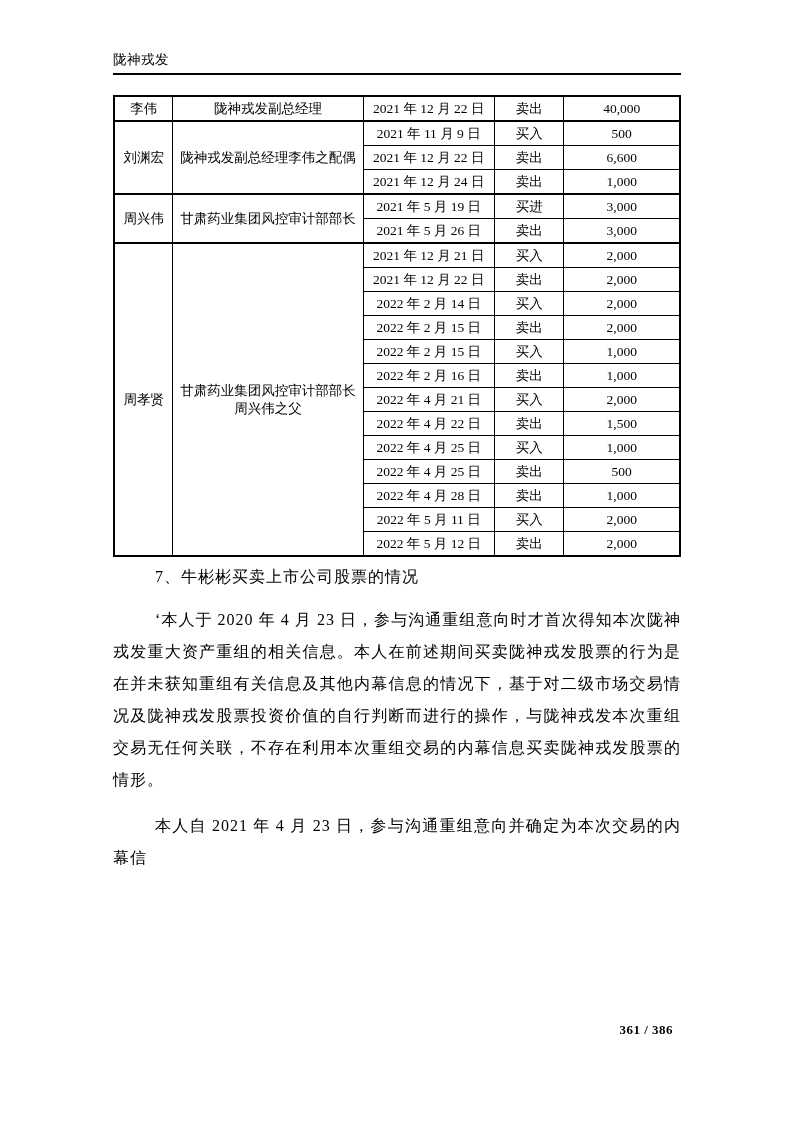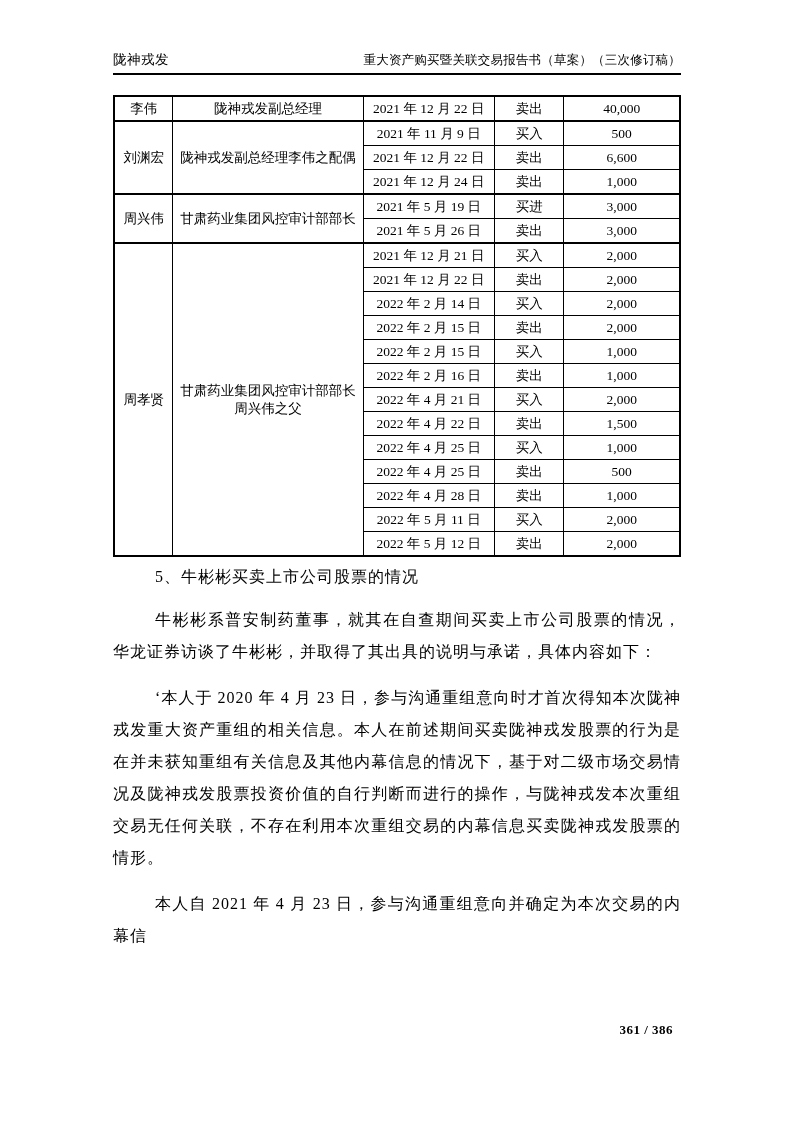--- a/index.html
+++ b/index.html
@@ -67,21 +67,20 @@
     letter-spacing:0.5px;
   }
 </style>
 </head>
 <body>
 
 <div class="page">
 
   <div class="doc-header">
     <span class="hl">陇神戎发</span>
-    <span class="hr">重大资产购买暨关联交易报告书（草案）（三次修订稿）</span>
   </div>
 
   <table class="trades">
     <colgroup>
       <col style="width:10.4%">
       <col style="width:33.6%">
       <col style="width:23.2%">
       <col style="width:12.3%">
       <col style="width:20.5%">
     </colgroup>
@@ -187,21 +186,20 @@
         </tr>
         <tr>
           <td class="date">2022 年 5 月 12 日</td>
           <td class="action">卖出</td>
           <td class="qty">2,000</td>
         </tr>
       </tbody>
   </table>
 
   <div class="doc-body">
-    <h3 class="section-heading">5、牛彬彬买卖上市公司股票的情况</h3>
-    <p>牛彬彬系普安制药董事，就其在自查期间买卖上市公司股票的情况，华龙证券访谈了牛彬彬，并取得了其出具的说明与承诺，具体内容如下：</p>
+    <h3 class="section-heading">7、牛彬彬买卖上市公司股票的情况</h3>
     <p>‘本人于 2020 年 4 月 23 日，参与沟通重组意向时才首次得知本次陇神戎发重大资产重组的相关信息。本人在前述期间买卖陇神戎发股票的行为是在并未获知重组有关信息及其他内幕信息的情况下，基于对二级市场交易情况及陇神戎发股票投资价值的自行判断而进行的操作，与陇神戎发本次重组交易无任何关联，不存在利用本次重组交易的内幕信息买卖陇神戎发股票的情形。</p>
     <p>本人自 2021 年 4 月 23 日，参与沟通重组意向并确定为本次交易的内幕信</p>
   </div>
 
   <div class="page-number">361 / 386</div>
 
 </div>
 
 </body></html>

